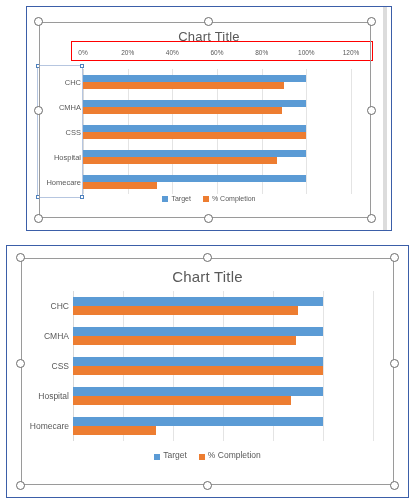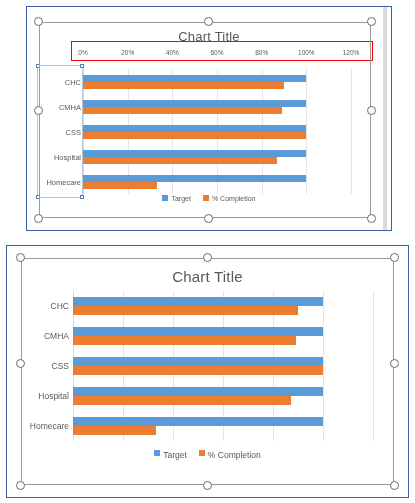--- a/index.html
+++ b/index.html
@@ -48,21 +48,21 @@
   .plot{position:absolute;}
   .gridline{position:absolute;top:0;bottom:0;width:1px;background:#e4e4e4;}
   .gridline.first{background:#d9d9d9;}
   .bar{position:absolute;left:0;}
   .bar.target{background:#5b9bd5;}
   .bar.completion{background:#ed7d31;}
 
   
   .legend{position:absolute;left:0;right:0;display:flex;justify-content:center;
           align-items:center;gap:12px;color:#595959;}
-  .legend-item{display:flex;align-items:flex-start;gap:3px;white-space:nowrap;}
+  .legend-item{display:flex;align-items:flex-end;gap:3px;white-space:nowrap;}
   .legend-swatch{width:6px;height:6px;display:inline-block;}
   .legend-swatch.blue{background:#5b9bd5;}
   .legend-swatch.orange{background:#ed7d31;}
 
   
   .redbox{position:absolute;border:1.8px solid #ff0000;box-sizing:border-box;background:transparent;}
 
   
   .inner-sel{position:absolute;border:1px solid #b6c6e0;box-sizing:border-box;}
   .sq-handle{position:absolute;width:4px;height:4px;background:#ffffff;border:1px solid #4f81bd;

